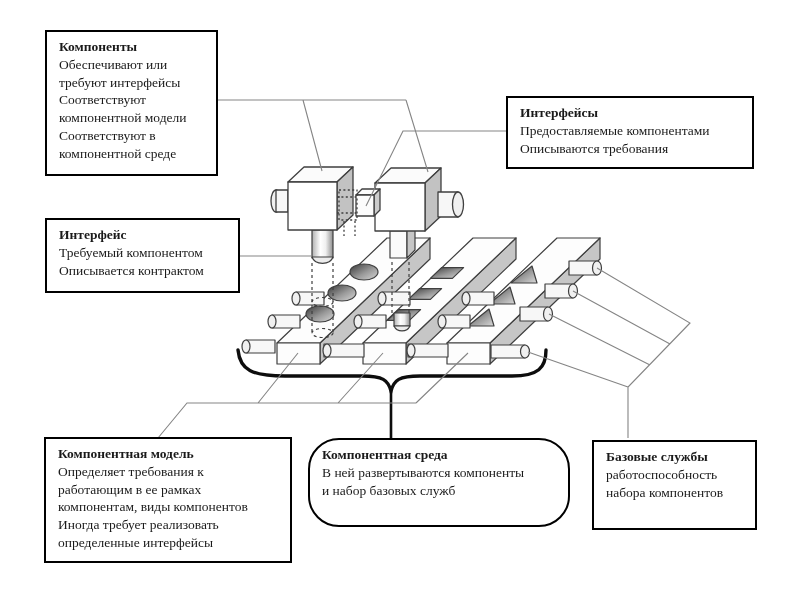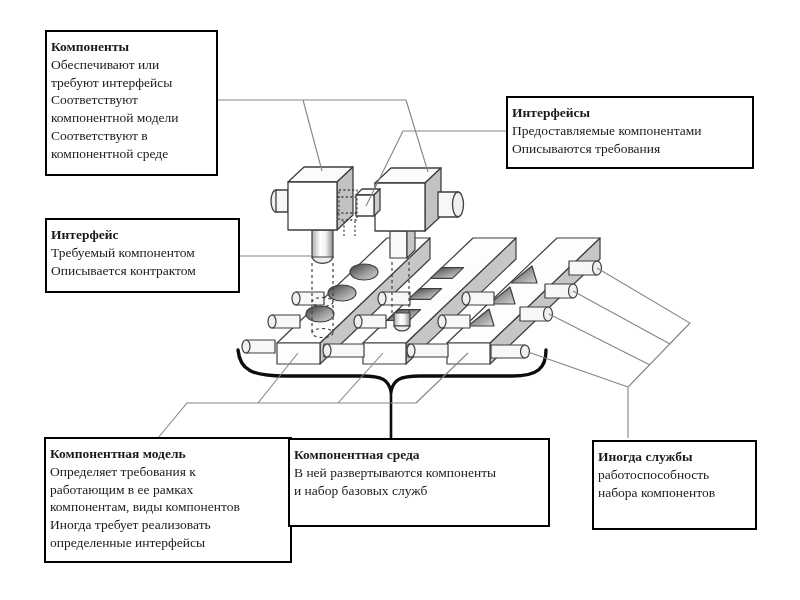--- a/index.html
+++ b/index.html
@@ -4,29 +4,29 @@
 <style>
   html,body{margin:0;padding:0;background:#fff;}
   .stage{
     position:relative;width:800px;height:600px;background:#ffffff;overflow:hidden;
     font-family:"Liberation Serif","DejaVu Serif",serif;color:#1a1a1a;
   }
   .scene-svg{position:absolute;left:0;top:0;z-index:0;}
   .callout{
     position:absolute;box-sizing:border-box;z-index:1;
     border:2px solid #000;background:#ffffff;
-    padding:6px 4px;font-size:13.5px;line-height:1.32;font-family:Liberation Serif, serif;
+    padding:6px 12px;font-size:13.5px;line-height:1.32;font-family:Liberation Serif, serif;
   }
   .callout .t{font-weight:bold;}
   .callout .l{font-weight:normal;}
   #box-components{left:45px;top:30px;width:173px;height:146px;}
   #box-interfaces{left:506px;top:96px;width:248px;height:73px;}
   #box-interface{left:45px;top:218px;width:195px;height:75px;}
   #box-component-model{left:44px;top:437px;width:248px;height:126px;}
-  #box-component-environment{left:288px;top:438px;width:262px;height:89px;}
+  #box-component-environment{left:308px;top:438px;width:262px;height:89px;border-radius:31px;}
   #box-base-services{left:592px;top:440px;width:165px;height:90px;}
 </style>
 </head>
 <body>
 
 <div class="stage">
 
 <svg class="scene-svg" width="800" height="600" viewBox="0 0 800 600">
   <defs>
     <linearGradient id="holeGrad" x1="0" y1="0" x2="1" y2="1">
@@ -210,18 +210,18 @@
   <div class="l">Описывается контрактом</div>
 </div>
 
 <div class="callout" id="box-component-environment">
   <div class="t">Компонентная среда</div>
   <div class="l">В ней развертываются компоненты</div>
   <div class="l">и набор базовых служб</div>
 </div>
 
 <div class="callout" id="box-base-services">
-  <div class="t">Иногда службы</div>
+  <div class="t">Базовые службы</div>
   <div class="l">работоспособность</div>
   <div class="l">набора компонентов</div>
 </div>
 
 </div>
 
 </body></html>

